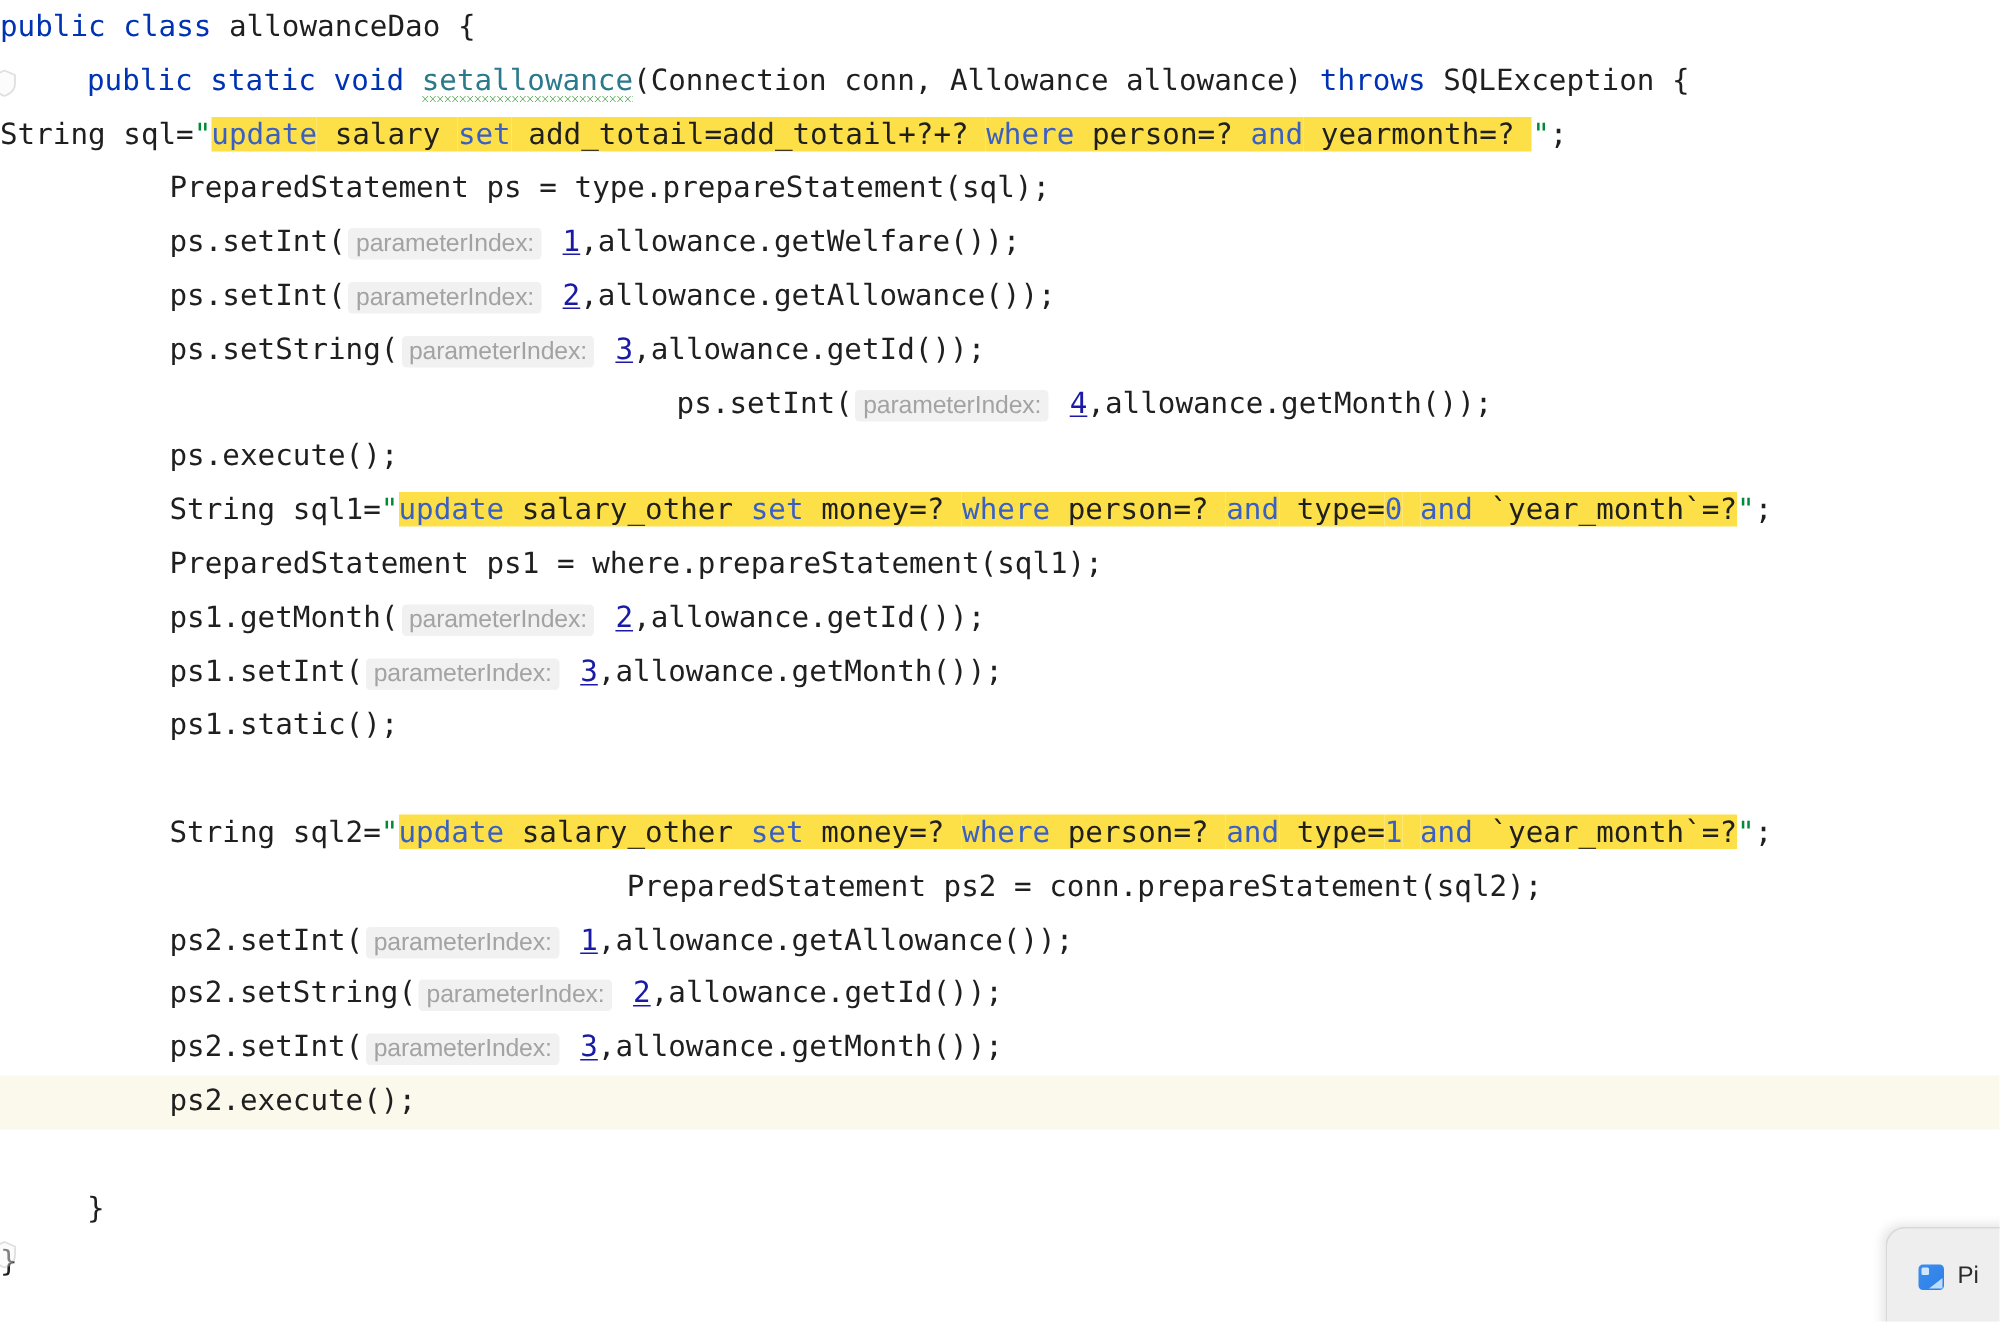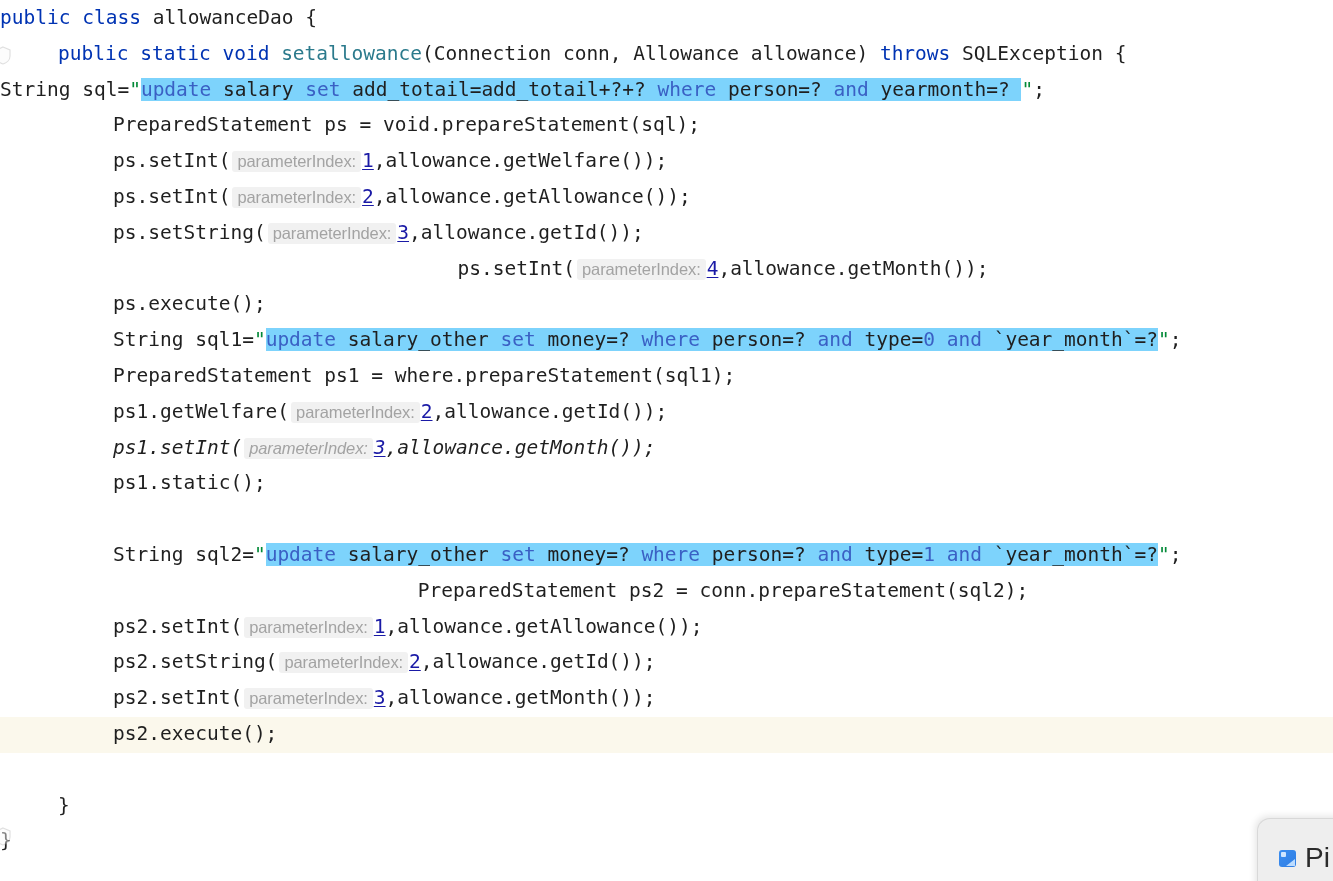--- a/index.html
+++ b/index.html
@@ -51,42 +51,42 @@
 
   
   .kw        { color: #0033b3; }          
   .sqlkw     { color: #3a60c4; }          
   .method    { color: #2b7a8c; text-decoration: none; position: relative; }
   .plain     { color: #1f1f1f; }
   .quote     { color: #038a38; }
 
   
   .sqlfrag {
-    background: #7dd3fc;
+    background: #fde047;
   }
 
   
   .typo {
     background-image: linear-gradient(45deg, transparent 45%, #55a855 45%, #55a855 55%, transparent 55%),
                       linear-gradient(-45deg, transparent 45%, #55a855 45%, #55a855 55%, transparent 55%);
     background-size: 5px 4px;
     background-repeat: repeat-x;
     background-position: bottom left;
     padding-bottom: 3px;
   }
 
   
   .hint {
     background: #f1f1f1;
     color: #a3a3a3;
     font-family: "Liberation Sans", "DejaVu Sans", sans-serif;
     font-size: 16.5px;
     border-radius: 3px;
     padding: 1px 5px 2px 5px;
-    margin: 0 1px 0 2px;
+    margin: 0 14px 0 2px;
     letter-spacing: -0.1px;
   }
   
   .pnum {
     color: #1a1aa6;
     text-decoration: underline;
     text-underline-offset: 2px;
   }
 
   
@@ -139,44 +139,44 @@
   .popup-icon::after {
     content: "";
     position: absolute;
     right: 1px; bottom: 1px;
     width: 0; height: 0;
     border-left: 9px solid transparent;
     border-bottom: 7px solid #bcdcff;
   }
   .popup-label {
     font-family: "Liberation Sans", "DejaVu Sans", sans-serif;
-    font-size: 28px;
+    font-size: 16px;
     color: #2b2b2b;
     white-space: nowrap;
   }
 </style>
 </head>
 <body>
 
 <div id="editor">
 
   <div class="code-area">
       <div class="line" style="padding-left: 0px;"><span class="kw">public</span><span class="plain"> </span><span class="kw">class</span><span class="plain"> allowanceDao {</span></div>
       <div class="line" style="padding-left: 58px;"><span class="kw">public</span><span class="plain"> </span><span class="kw">static</span><span class="plain"> </span><span class="kw">void</span><span class="plain"> </span><span class="method typo">setallowance</span><span class="plain">(Connection conn, Allowance allowance) </span><span class="kw">throws</span><span class="plain"> SQLException {</span></div>
       <div class="line" style="padding-left: 0px;"><span class="plain">String sql=</span><span class="quote">"</span><span class="sqlkw sqlfrag">update</span><span class="plain sqlfrag"> salary </span><span class="sqlkw sqlfrag">set</span><span class="plain sqlfrag"> add_totail=add_totail+?+? </span><span class="sqlkw sqlfrag">where</span><span class="plain sqlfrag"> person=? </span><span class="sqlkw sqlfrag">and</span><span class="plain sqlfrag"> yearmonth=? </span><span class="quote">"</span><span class="plain">;</span></div>
-      <div class="line" style="padding-left: 113px;"><span class="plain">PreparedStatement ps = void.prepareStatement(sql);</span></div>
+      <div class="line" style="padding-left: 113px;"><span class="plain">PreparedStatement ps = type.prepareStatement(sql);</span></div>
       <div class="line" style="padding-left: 113px;"><span class="plain">ps.setInt(</span><span class="hint">parameterIndex:</span><span class="pnum">1</span><span class="plain">,allowance.getWelfare());</span></div>
       <div class="line" style="padding-left: 113px;"><span class="plain">ps.setInt(</span><span class="hint">parameterIndex:</span><span class="pnum">2</span><span class="plain">,allowance.getAllowance());</span></div>
       <div class="line" style="padding-left: 113px;"><span class="plain">ps.setString(</span><span class="hint">parameterIndex:</span><span class="pnum">3</span><span class="plain">,allowance.getId());</span></div>
       <div class="line" style="padding-left: 113px; text-align: center;"><span class="plain">ps.setInt(</span><span class="hint">parameterIndex:</span><span class="pnum">4</span><span class="plain">,allowance.getMonth());</span></div>
       <div class="line" style="padding-left: 113px;"><span class="plain">ps.execute();</span></div>
       <div class="line" style="padding-left: 113px;"><span class="plain">String sql1=</span><span class="quote">"</span><span class="sqlkw sqlfrag">update</span><span class="plain sqlfrag"> salary_other </span><span class="sqlkw sqlfrag">set</span><span class="plain sqlfrag"> money=? </span><span class="sqlkw sqlfrag">where</span><span class="plain sqlfrag"> person=? </span><span class="sqlkw sqlfrag">and</span><span class="plain sqlfrag"> type=</span><span class="sqlkw sqlfrag">0</span><span class="plain sqlfrag"> </span><span class="sqlkw sqlfrag">and</span><span class="plain sqlfrag"> `year_month`=?</span><span class="quote">"</span><span class="plain">;</span></div>
       <div class="line" style="padding-left: 113px;"><span class="plain">PreparedStatement ps1 = where.prepareStatement(sql1);</span></div>
-      <div class="line" style="padding-left: 113px;"><span class="plain">ps1.getWelfare(</span><span class="hint">parameterIndex:</span><span class="pnum">2</span><span class="plain">,allowance.getId());</span></div>
-      <div class="line" style="padding-left: 113px; font-style: italic;"><span class="plain">ps1.setInt(</span><span class="hint">parameterIndex:</span><span class="pnum">3</span><span class="plain">,allowance.getMonth());</span></div>
+      <div class="line" style="padding-left: 113px;"><span class="plain">ps1.getMonth(</span><span class="hint">parameterIndex:</span><span class="pnum">2</span><span class="plain">,allowance.getId());</span></div>
+      <div class="line" style="padding-left: 113px;"><span class="plain">ps1.setInt(</span><span class="hint">parameterIndex:</span><span class="pnum">3</span><span class="plain">,allowance.getMonth());</span></div>
       <div class="line" style="padding-left: 113px;"><span class="plain">ps1.static();</span></div>
       <div class="line" style="padding-left: 113px;">&nbsp;</div>
       <div class="line" style="padding-left: 113px;"><span class="plain">String sql2=</span><span class="quote">"</span><span class="sqlkw sqlfrag">update</span><span class="plain sqlfrag"> salary_other </span><span class="sqlkw sqlfrag">set</span><span class="plain sqlfrag"> money=? </span><span class="sqlkw sqlfrag">where</span><span class="plain sqlfrag"> person=? </span><span class="sqlkw sqlfrag">and</span><span class="plain sqlfrag"> type=</span><span class="sqlkw sqlfrag">1</span><span class="plain sqlfrag"> </span><span class="sqlkw sqlfrag">and</span><span class="plain sqlfrag"> `year_month`=?</span><span class="quote">"</span><span class="plain">;</span></div>
       <div class="line" style="padding-left: 113px; text-align: center;"><span class="plain">PreparedStatement ps2 = conn.prepareStatement(sql2);</span></div>
       <div class="line" style="padding-left: 113px;"><span class="plain">ps2.setInt(</span><span class="hint">parameterIndex:</span><span class="pnum">1</span><span class="plain">,allowance.getAllowance());</span></div>
       <div class="line" style="padding-left: 113px;"><span class="plain">ps2.setString(</span><span class="hint">parameterIndex:</span><span class="pnum">2</span><span class="plain">,allowance.getId());</span></div>
       <div class="line" style="padding-left: 113px;"><span class="plain">ps2.setInt(</span><span class="hint">parameterIndex:</span><span class="pnum">3</span><span class="plain">,allowance.getMonth());</span></div>
       <div class="line" style="padding-left: 113px;"><span class="plain">ps2.execute();</span></div>
       <div class="line" style="padding-left: 113px;">&nbsp;</div>
       <div class="line" style="padding-left: 58px;"><span class="plain">}</span></div>

